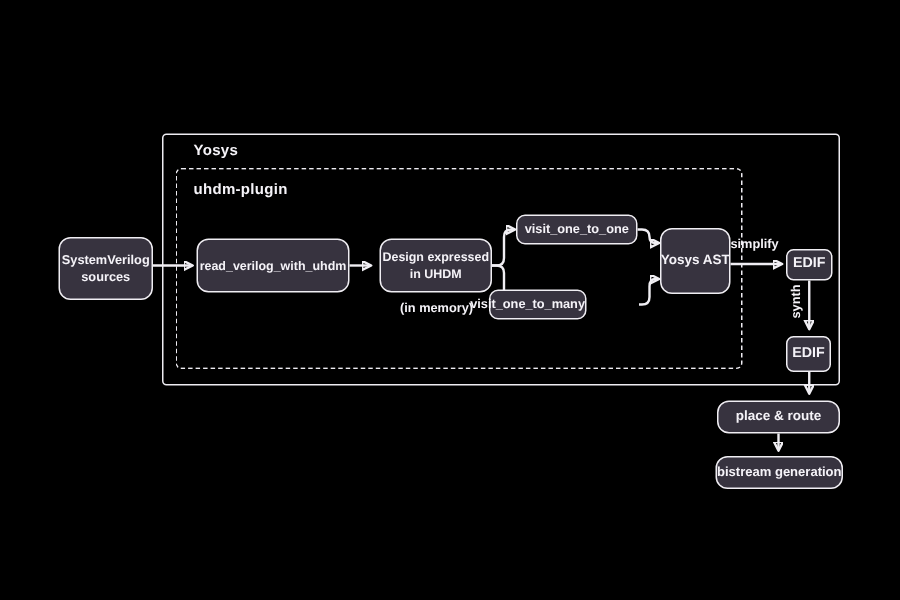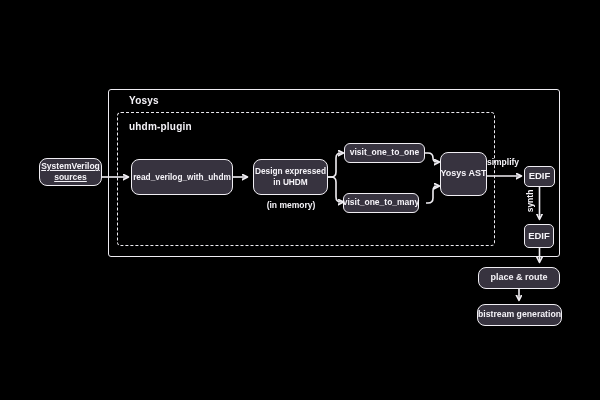--- a/index.html
+++ b/index.html
@@ -100,41 +100,41 @@
     <path d="M328 177 H331 Q336 177 336 172 V158 Q336 153 341 153 L342 153" marker-end="url(#ah)"></path>
     <path d="M328 177 H331 Q336 177 336 182 V197 Q336 202 341 202 L342 202" marker-end="url(#ah)"></path>
     <path d="M425 153 H428 Q433 153 433 158 Q433 162 437 162 H438" marker-end="url(#ah)"></path>
     <path d="M426 203 H428 Q433 203 433 198 V191 Q433 186 437 186 H438" marker-end="url(#ah)"></path>
     <path d="M487 176 H520" marker-end="url(#ah)"></path>
     <path d="M539.5 187 V218" marker-end="url(#ah)"></path>
     <path d="M539.5 248 V261" marker-end="url(#ah)"></path>
     <path d="M519 289 V299" marker-end="url(#ah)"></path>
   </svg>
 
-  <div class="node" style="left:39px; top:158px; width:63px; height:28px;text-decoration:underline;">
+  <div class="node" style="left:39px; top:158px; width:63px; height:42px;">
     <span class="nline">SystemVerilog</span>
     <span class="nline">sources</span>
   </div>
 
   <div class="node" style="left:131px; top:159px; width:102px; height:36px; font-size:8.3px;">
     <span class="nline">read_verilog_with_uhdm</span>
   </div>
 
   <div class="node" style="left:253px; top:159px; width:75px; height:36px; font-size:8.3px;">
     <span class="nline">Design expressed</span>
     <span class="nline">in UHDM</span>
   </div>
 
   <div class="edge-label" style="left:256px; top:200px; width:70px;">(in memory)</div>
 
   <div class="node mid-node" style="left:344px; top:143px; width:81px; height:20px;">
     <span class="nline">visit_one_to_one</span>
   </div>
 
-  <div class="node mid-node" style="left:343px; top:193px; width:76px; height:20px;">
+  <div class="node mid-node" style="left:326px; top:193px; width:65px; height:20px;align-items:flex-end;">
     <span class="nline">visit_one_to_many</span>
   </div>
 
   <div class="node" style="left:440px; top:152px; width:47px; height:44px; font-size:9px;">
     <span class="nline">Yosys AST</span>
   </div>
 
   <div class="edge-label" style="left:483px; top:157px; width:40px;">simplify</div>
 
   <div class="node small-node" style="left:524px; top:166px; width:31px; height:21px;">

